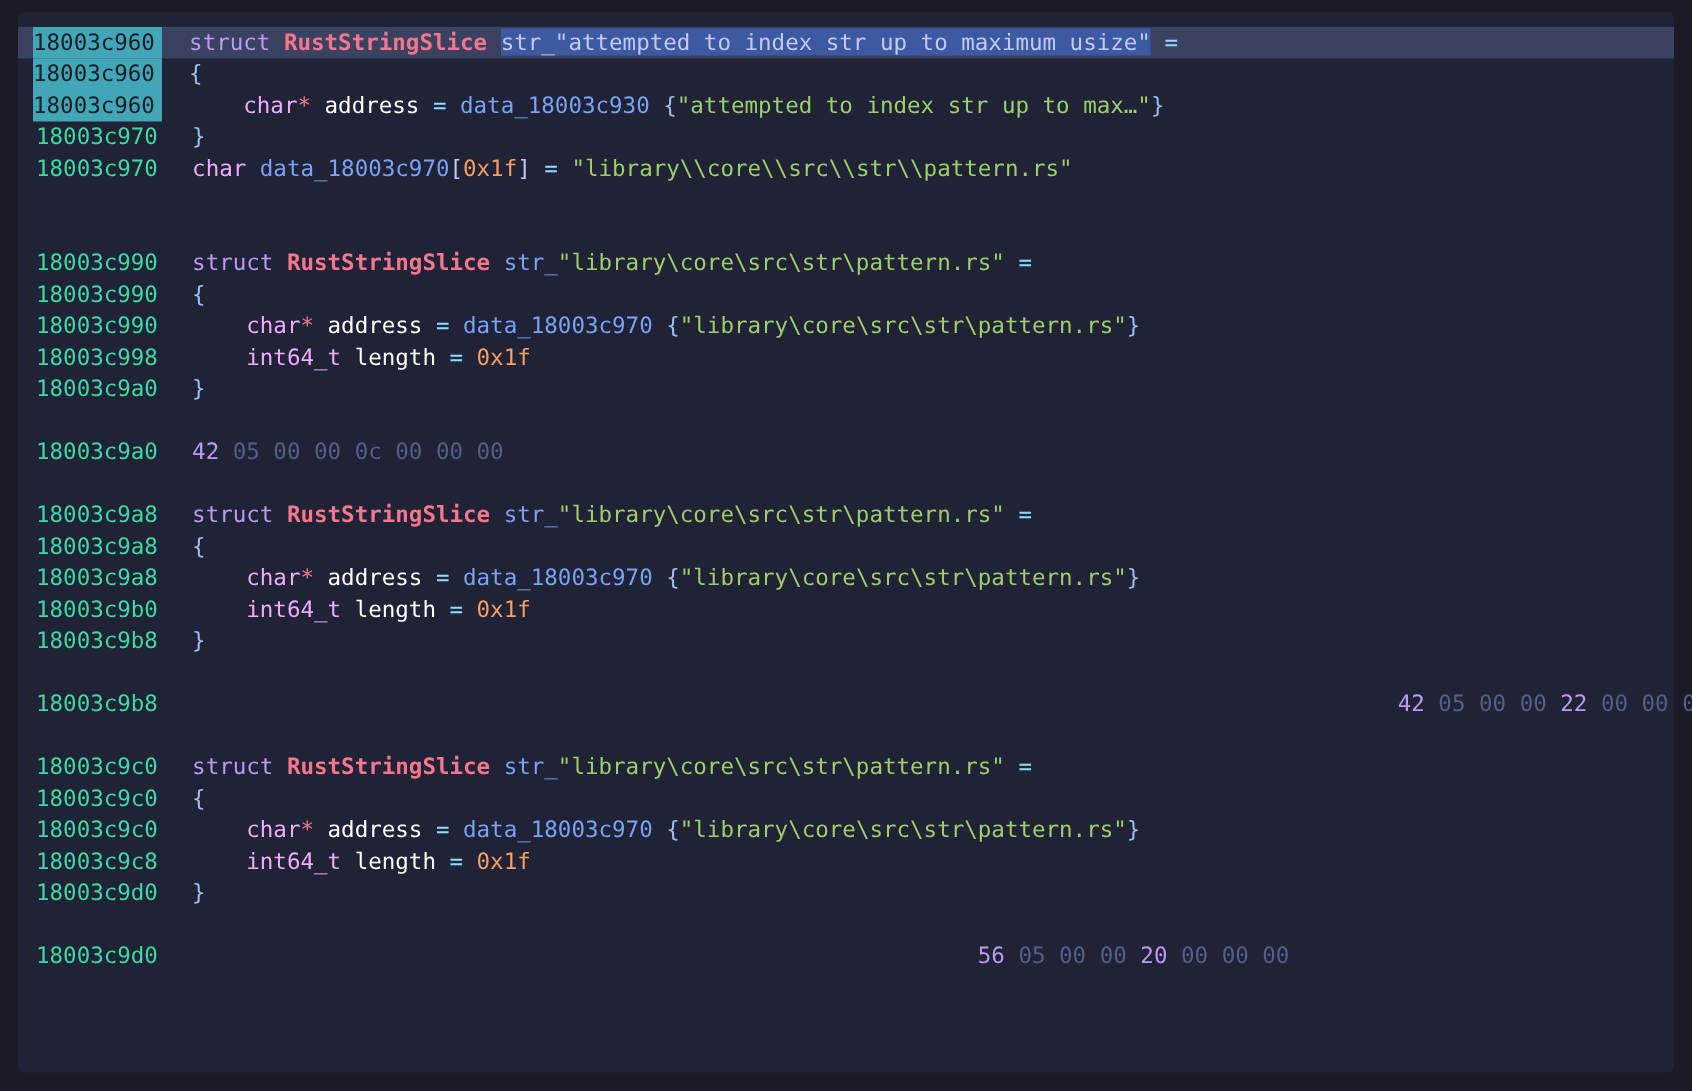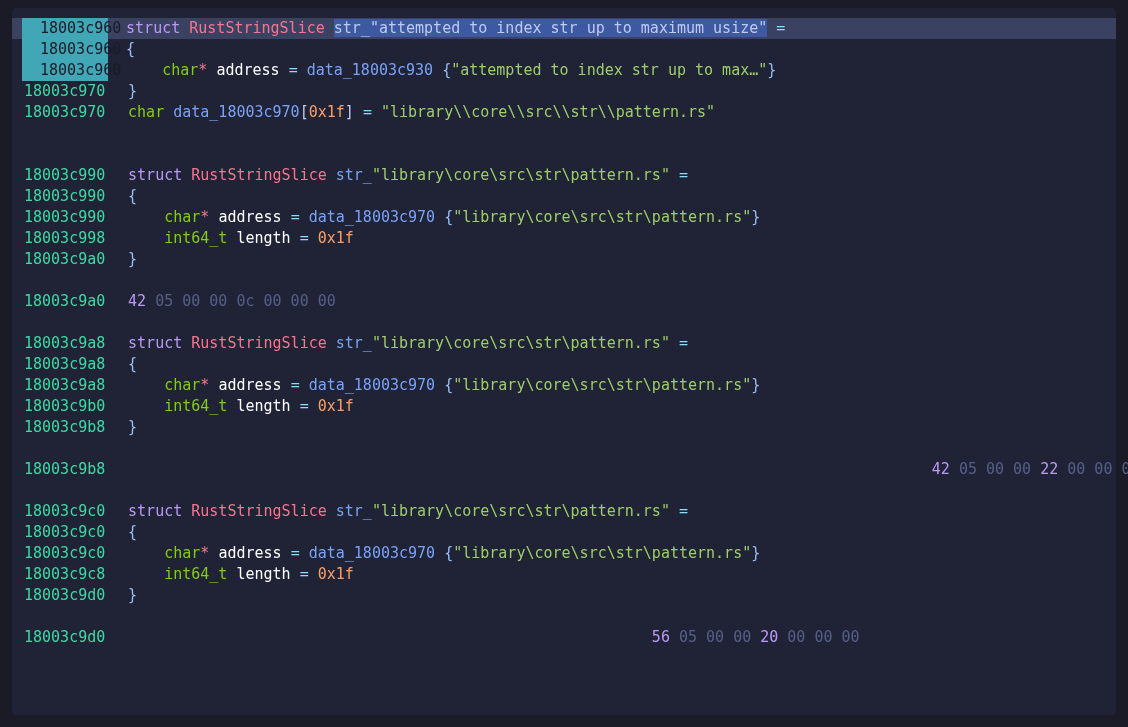--- a/index.html
+++ b/index.html
@@ -24,34 +24,34 @@
       padding: 0 8px;
     }
     .addr {
       color: #3ed9a4;
       width: 90px;
       flex-shrink: 0;
       padding-left: 4px;
     }
     .content { flex: 1; white-space: pre; }
     .kw { color: #bb9af7; }
-    .type { color: #84cc16; }
-    .typename { color: #f7768e; }
+    .type { color: #f0abfc; }
+    .typename { color: #f7768e; font-weight: bold; }
     .ident { color: #7aa2f7; }
     .varname { color: #ffffff; }
     .sym { color: #f7768e; }
     .num { color: #ff9e64; }
     .str { color: #9ece6a; }
     .eq { color: #89ddff; }
     .punct { color: #c0caf5; }
     .brace { color: #9abdf5; }
     .hex { color: #565f89; }
     .hexlight { color: #bb9af7; }
     .hl-line { background: #3b4261; }
-    .hl-addr { background: #41a6b5; color: #1a1b26; padding: 0 18px; margin-left: 2px; width: 86px; }
+    .hl-addr { background: #41a6b5; color: #1a1b26; padding: 0 0; margin-left: 2px; width: 86px; }
     .hl-text { background: #3d59a1; color: #c0caf5; }
     .blank { height: 21px; }
   </style>
 </head>
 <body>
 
 <div class="container">
   <div id="code">
       <div class="line hl-line"><span class="addr hl-addr">18003c960</span><span class="content"><span>  </span><span class="kw">struct</span><span> </span><span class="typename">RustStringSlice</span><span> </span><span class="ident hl-text">str_</span><span class="str hl-text">"attempted to index str up to maximum usize"</span><span> </span><span class="eq">=</span></span></div>
       <div class="line"><span class="addr hl-addr">18003c960</span><span class="content"><span>  </span><span class="brace">{</span></span></div>

